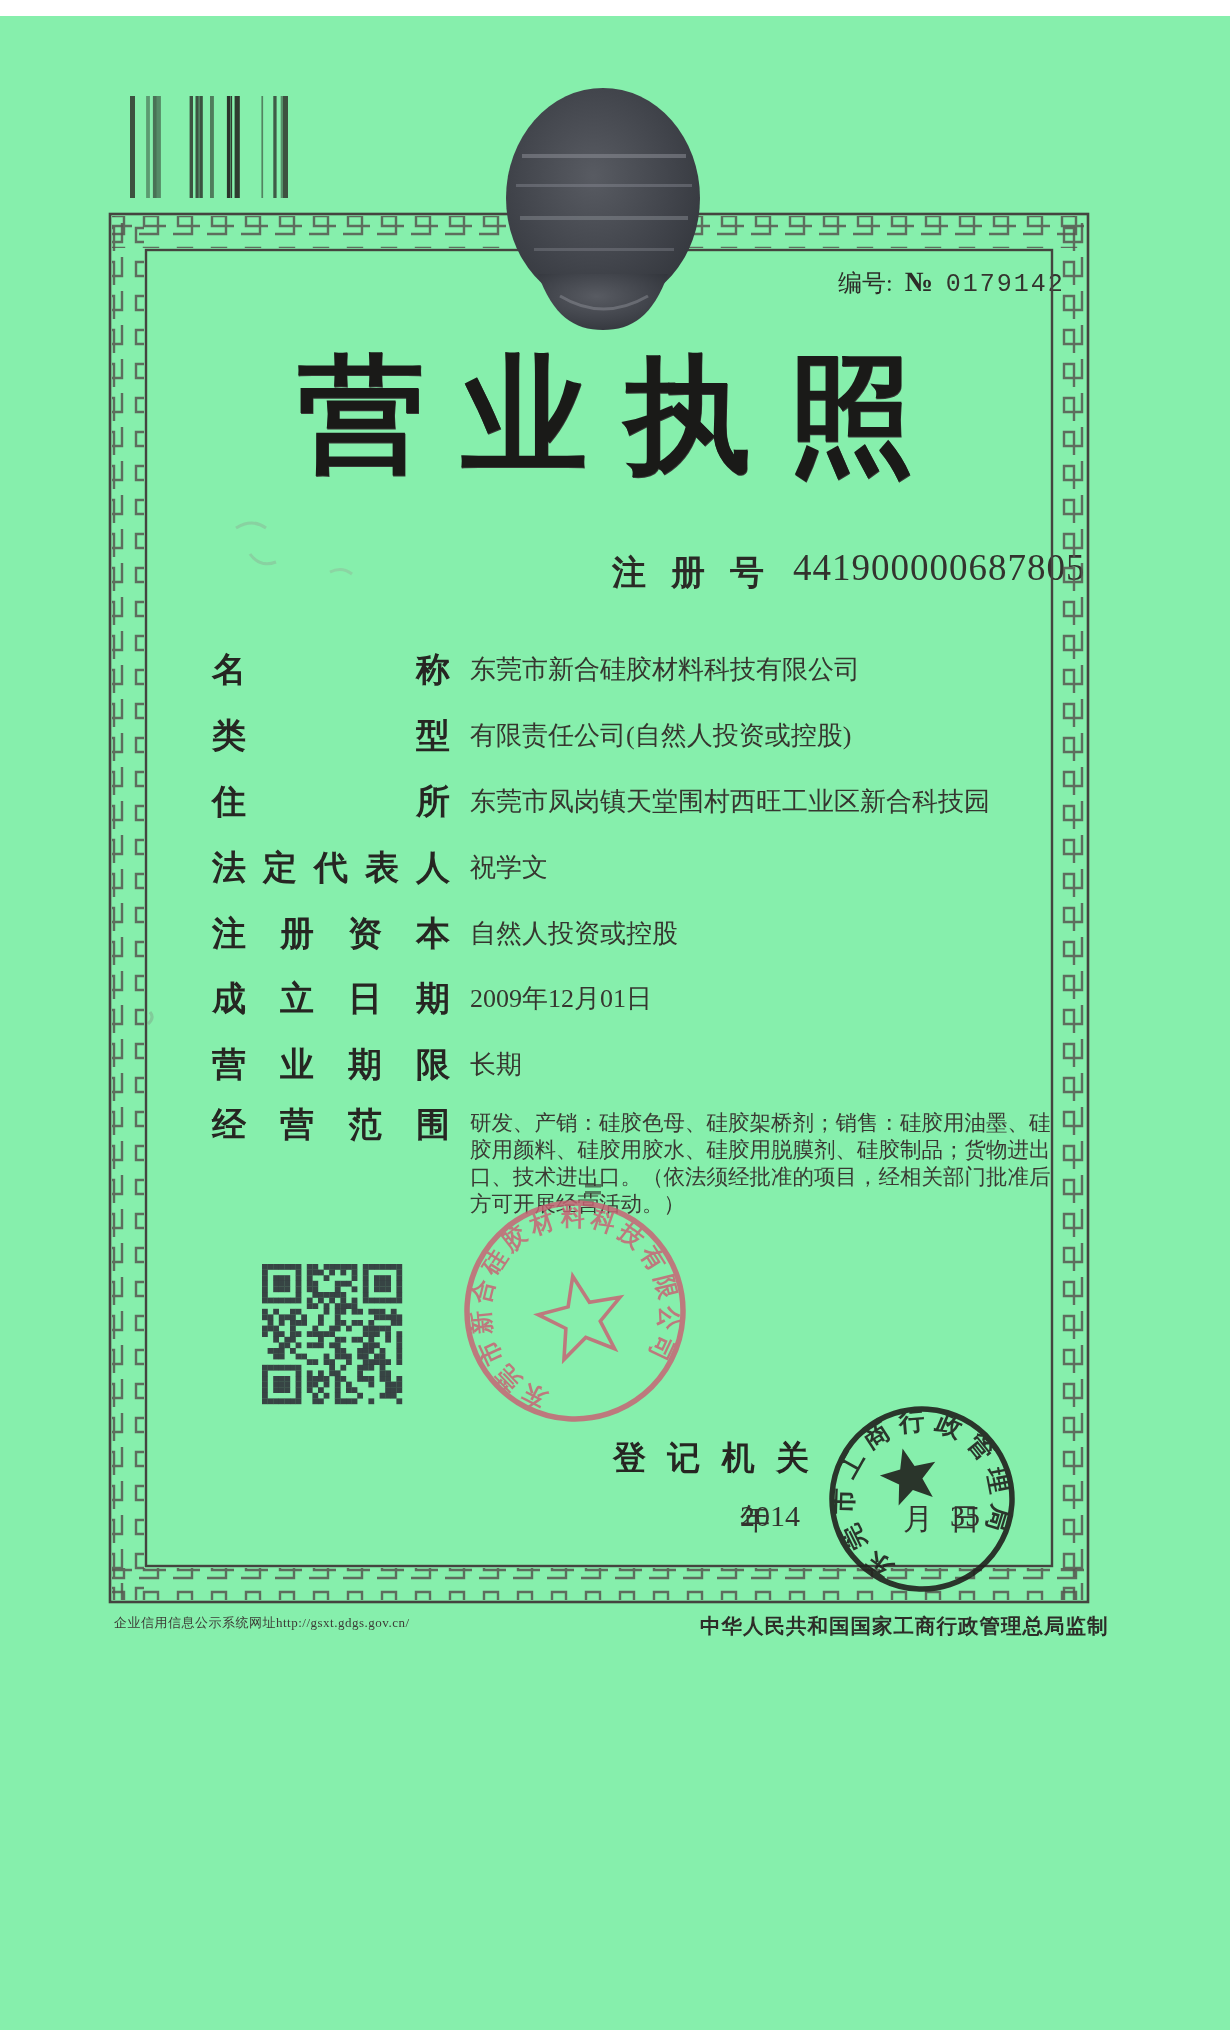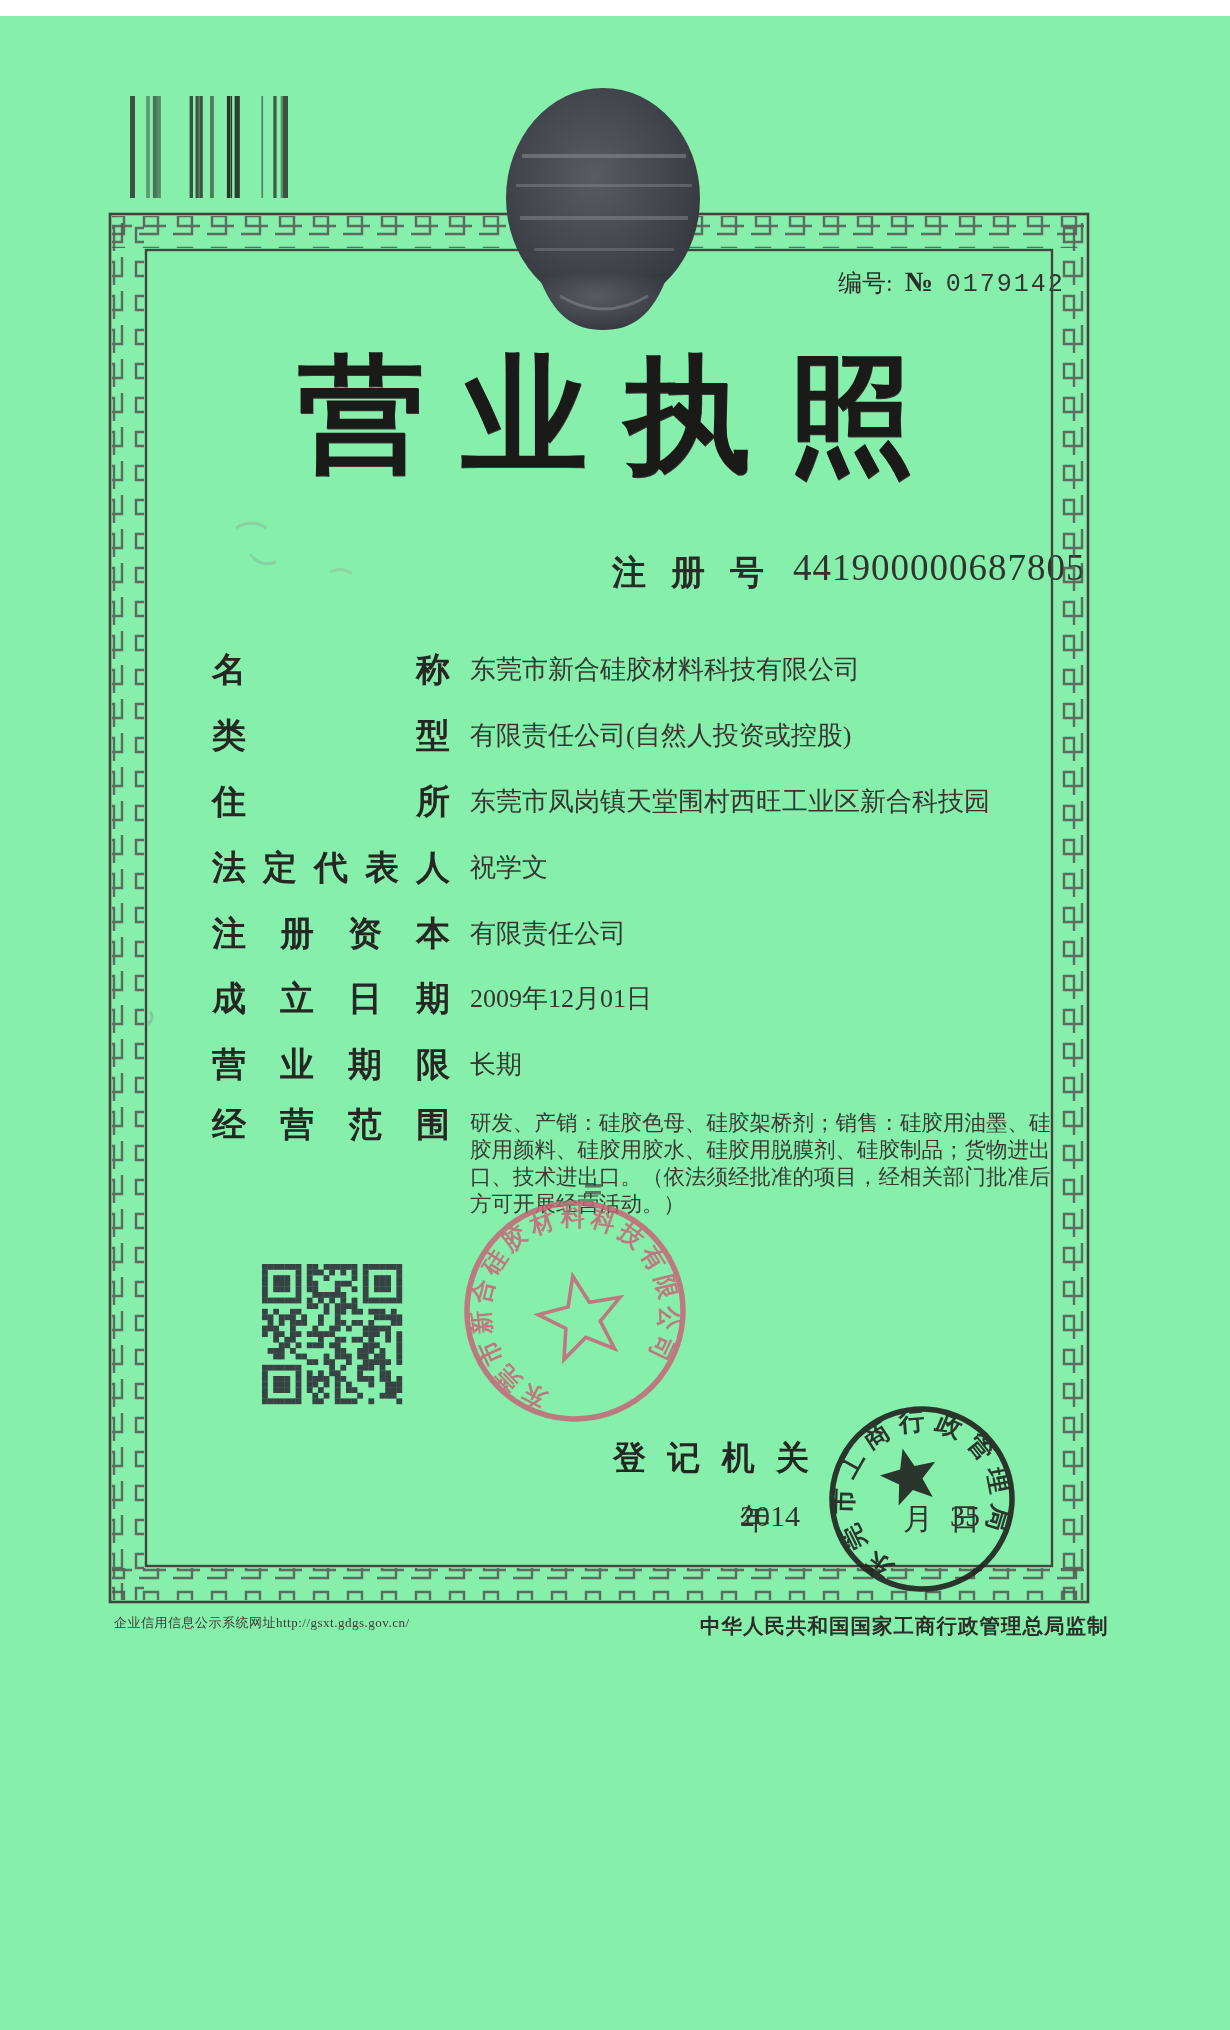--- a/index.html
+++ b/index.html
@@ -94,21 +94,21 @@
         </div>
       <div class="fvalue">祝学文</div>
     </div>
     <div class="abs frow" style="top:897px">
       <div class="flabel cj">
           <span>注</span>
           <span>册</span>
           <span>资</span>
           <span>本</span>
         </div>
-      <div class="fvalue">有限责任公司</div>
+      <div class="fvalue">自然人投资或控股</div>
     </div>
     <div class="abs frow" style="top:962px">
       <div class="flabel cj">
           <span>成</span>
           <span>立</span>
           <span>日</span>
           <span>期</span>
         </div>
       <div class="fvalue">2009年12月01日</div>
     </div>

